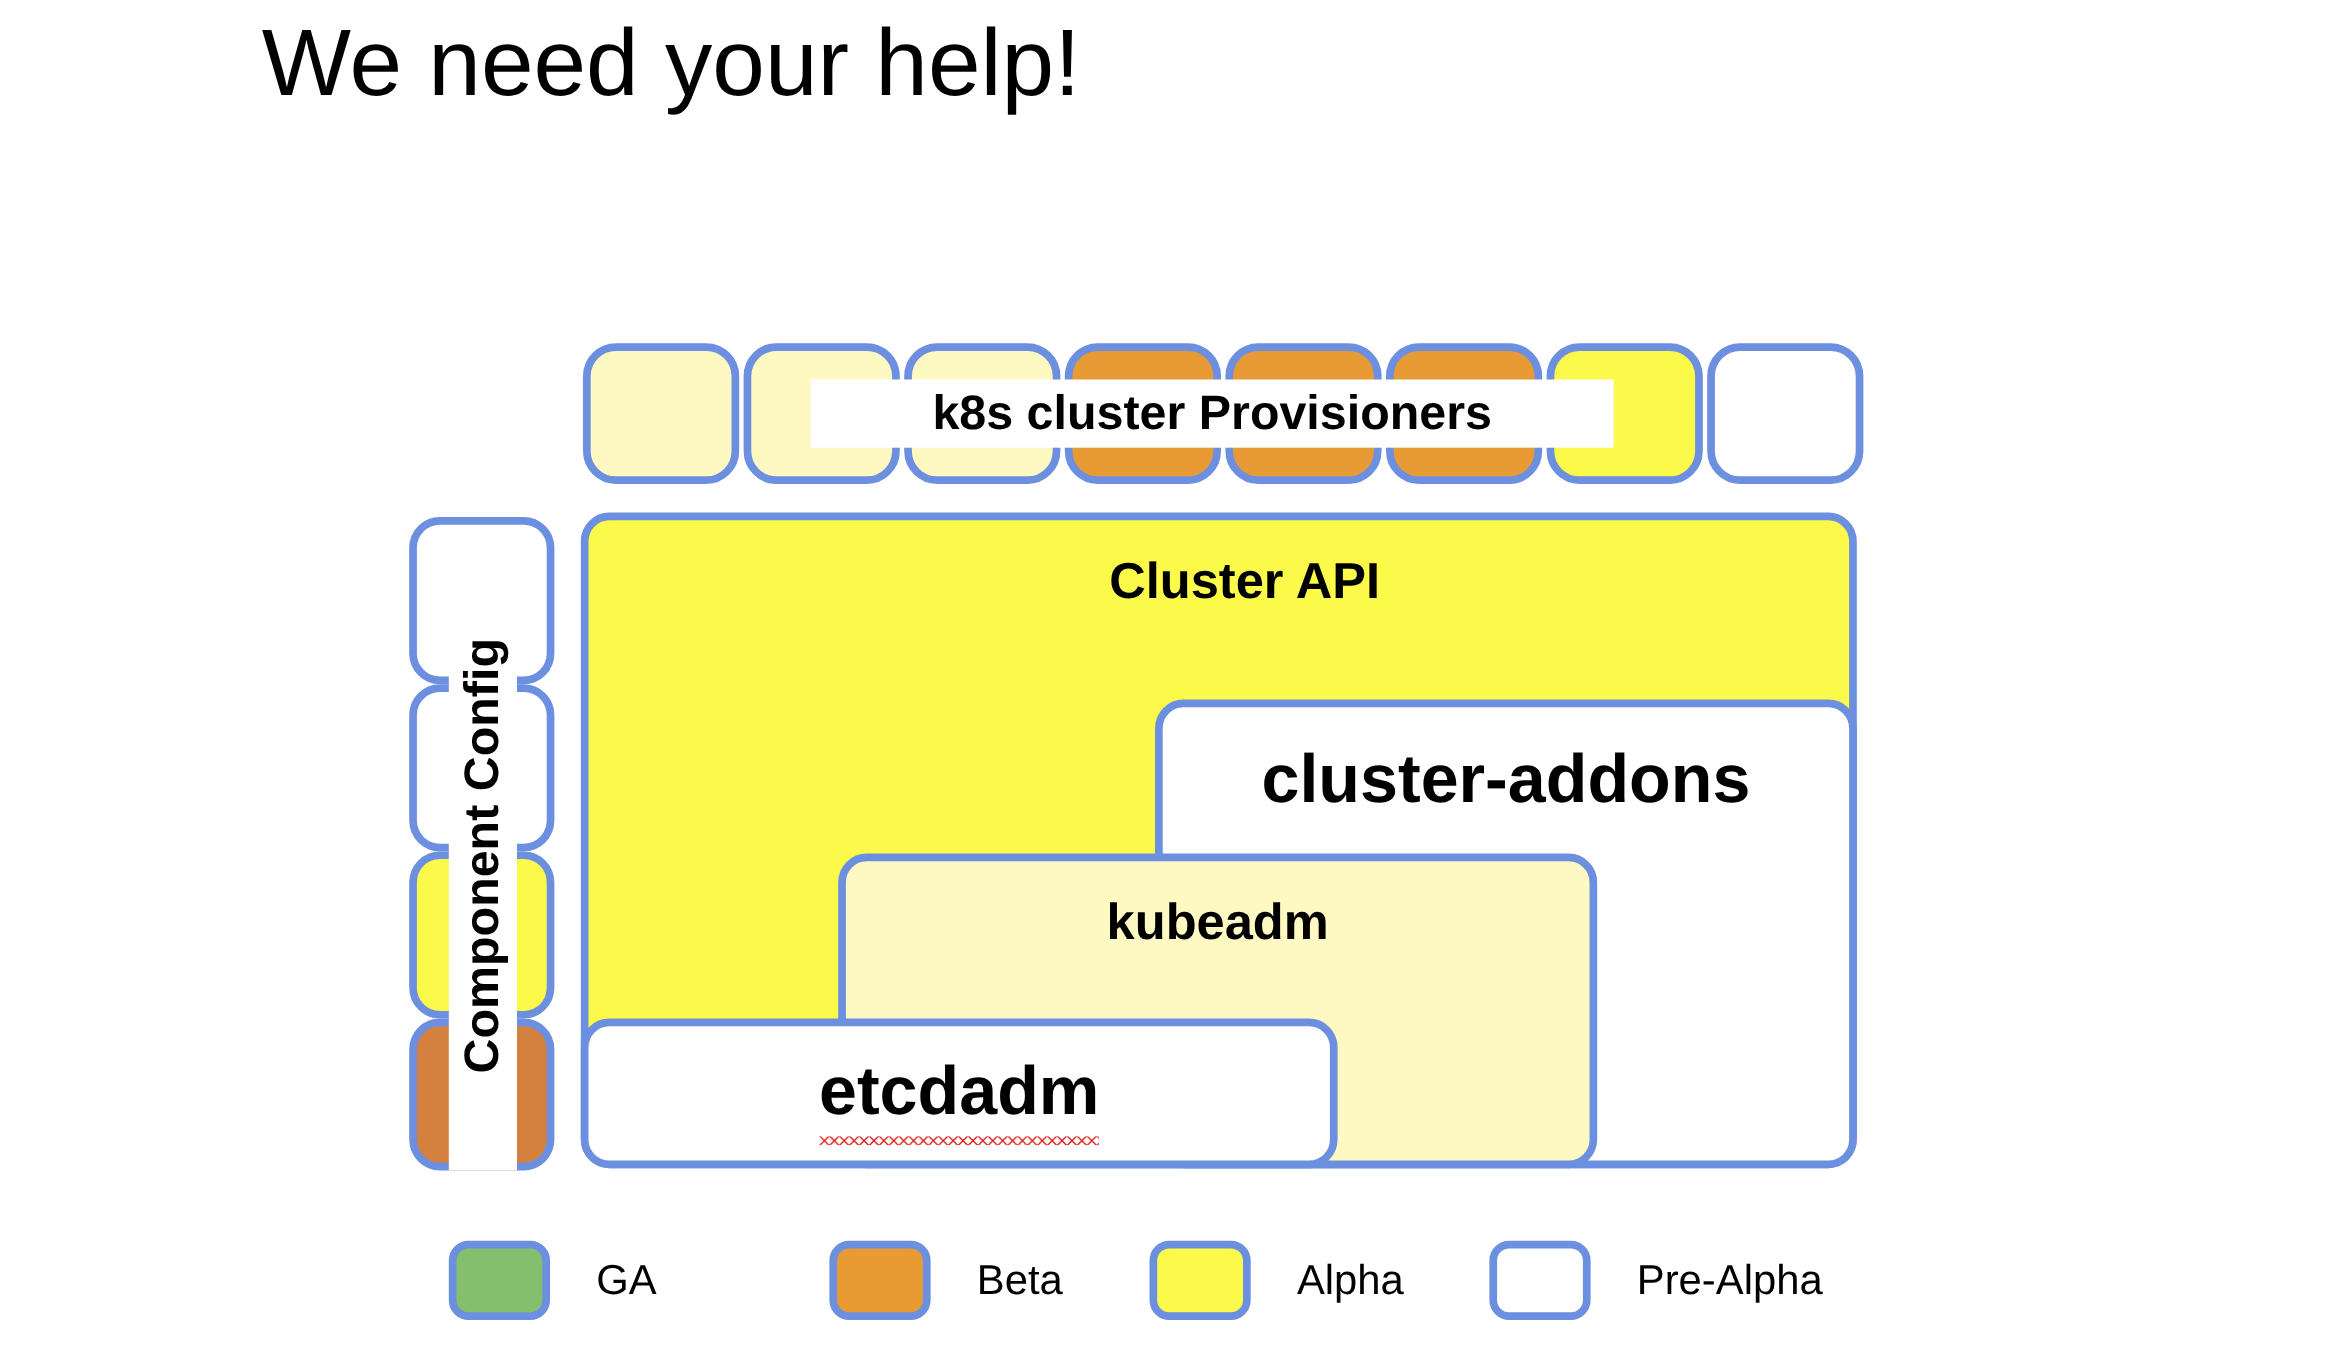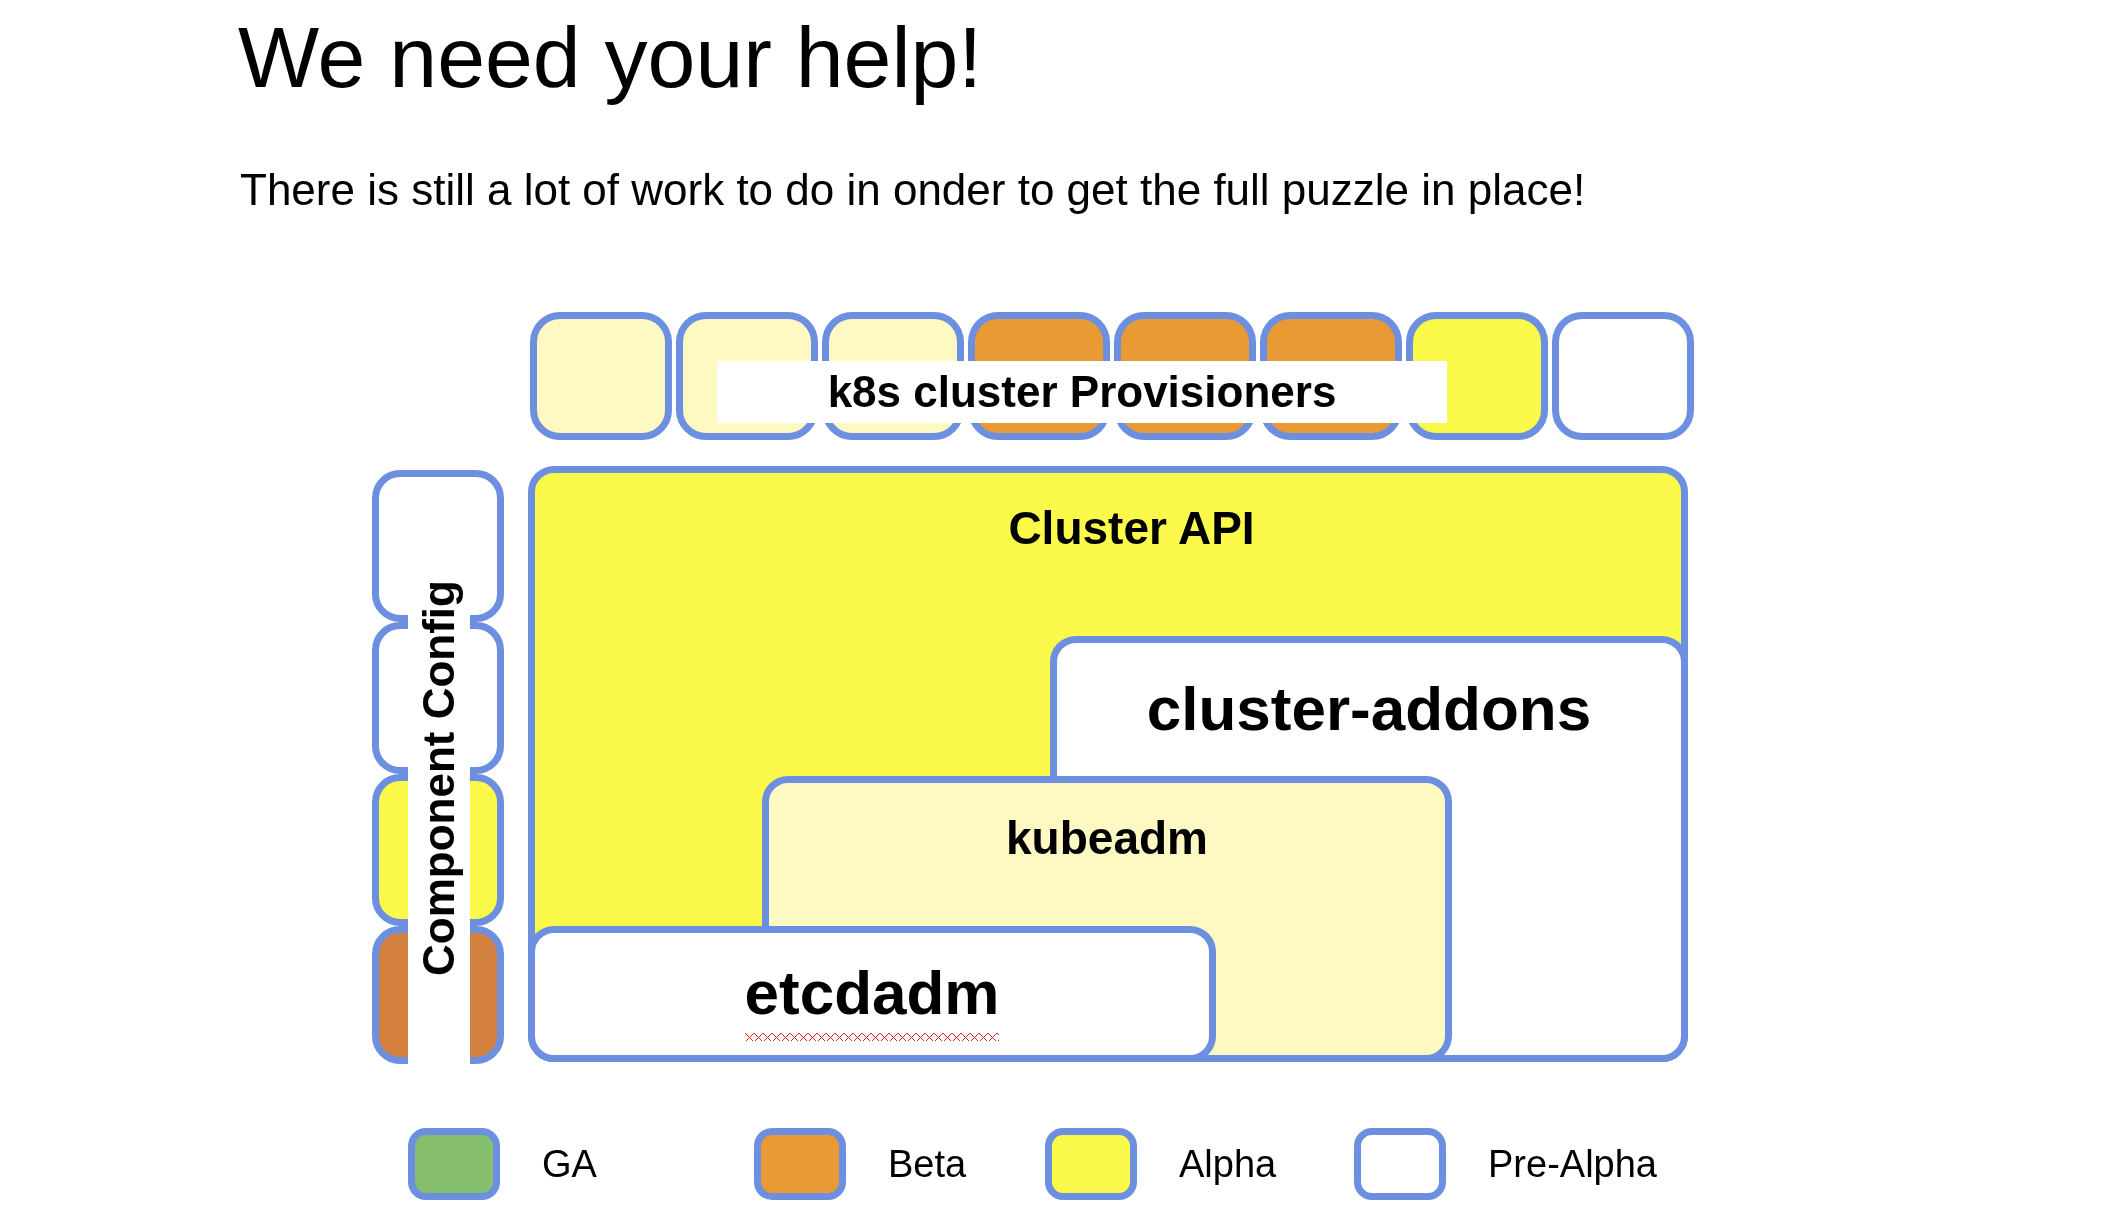--- a/index.html
+++ b/index.html
@@ -63,29 +63,28 @@
     font-weight: bold;
     color: #000000;
     white-space: nowrap;
   }
 
   
   #provisioner-row .node { top: 312px; height: 128px; border-radius: 30px; }
 
   #provisioner-banner {
     position: absolute;
-    left: 717px;
+    left: 737px;
     top: 345px;
     width: 730px;
     height: 62px;
     background: #ffffff;
     display: flex;
     align-items: center;
     justify-content: center;
-    margin-top: 16px;
   }
   #provisioner-banner span {
     font-size: 44px;
     font-weight: bold;
     white-space: nowrap;
     line-height: 1;
   }
 
   
   #cc-stack .node { left: 372px; width: 132px; border-radius: 28px; }
@@ -158,21 +157,20 @@
     white-space: nowrap;
     color: #000000;
   }
 </style>
 </head>
 <body>
 
 <div id="slide">
 
   <div id="title">We need your help!</div>
-  <div id="subtitle">There is still a lot of work to do in onder to get the full puzzle in place!</div>
 
   <div id="provisioner-row">
       <div class="node green" style="left: 530px; width: 142px;"></div>
       <div class="node green" style="left: 676px; width: 142px;"></div>
       <div class="node green" style="left: 822px; width: 142px;"></div>
       <div class="node orange" style="left: 968px; width: 142px;"></div>
       <div class="node orange" style="left: 1114px; width: 142px;"></div>
       <div class="node orange" style="left: 1260px; width: 142px;"></div>
       <div class="node yellow" style="left: 1406px; width: 142px;"></div>
       <div class="node white" style="left: 1552px; width: 142px;"></div>

